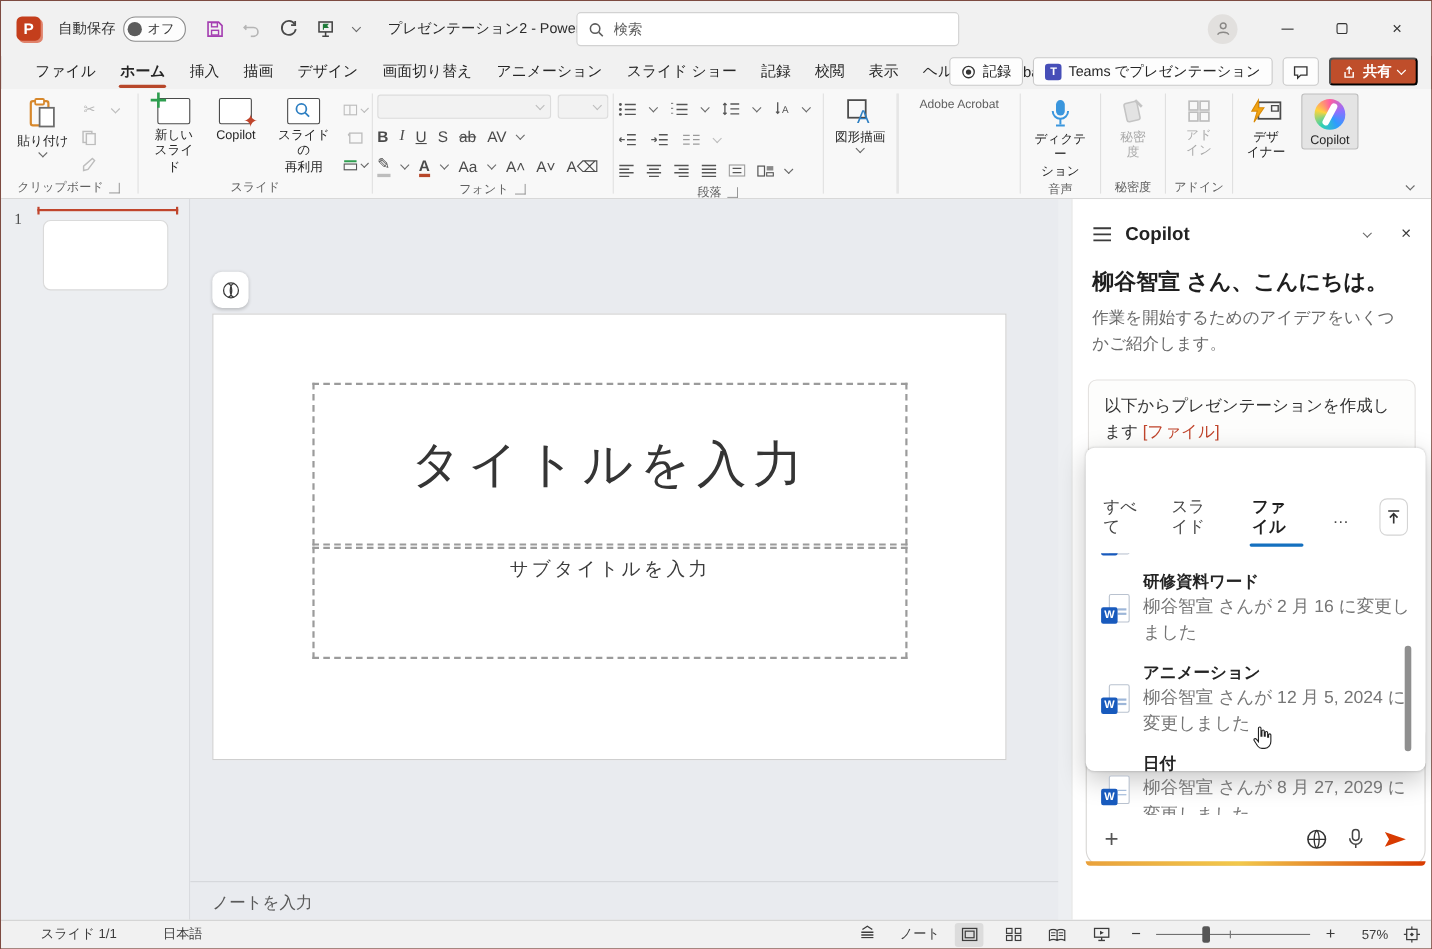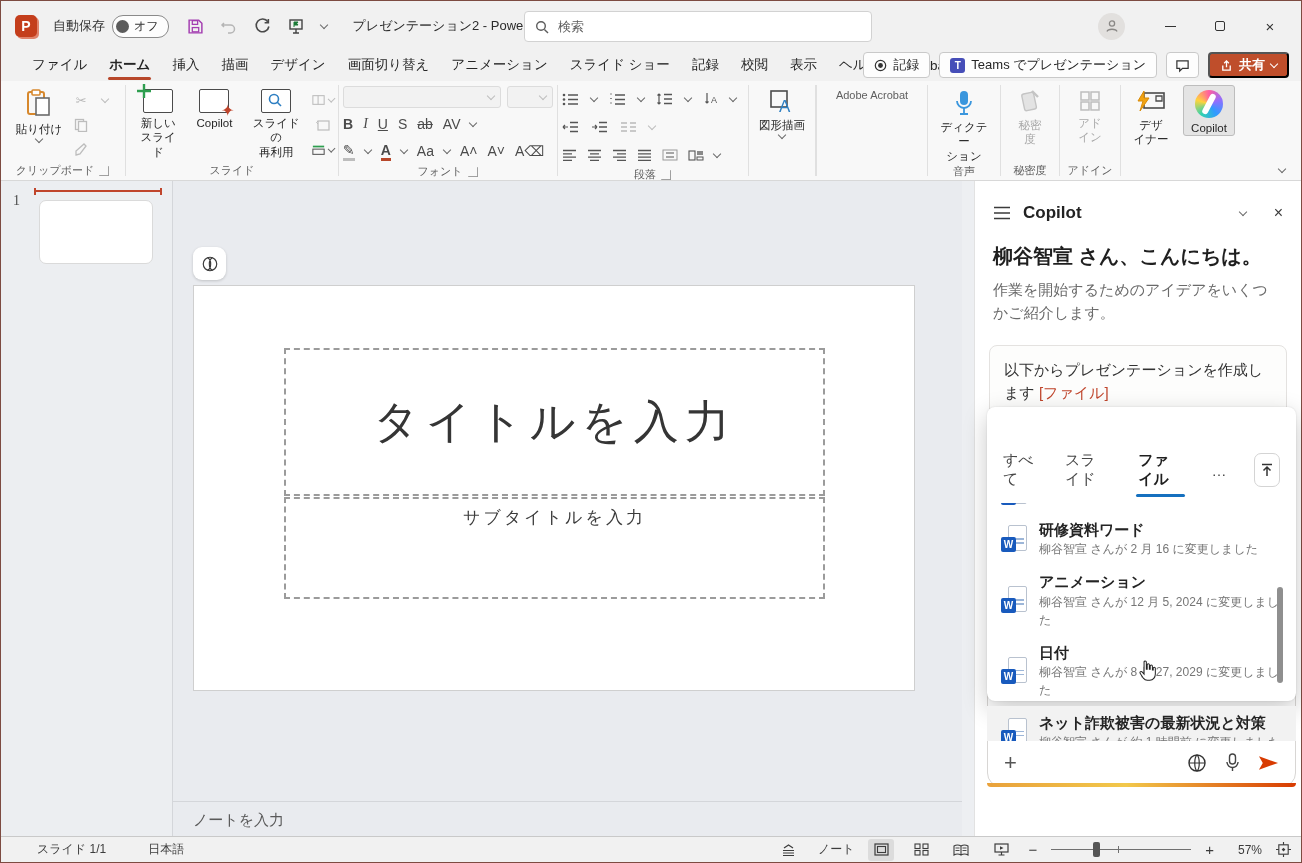--- a/index.html
+++ b/index.html
@@ -90,21 +90,21 @@
   .dd-tabs { display:flex; align-items:center; gap:28px; padding:6px 16px 8px; position:relative;margin-top:30px; }
   .dd-tab { font-size:15px; color:#474747; position:relative; padding-bottom:6px; }
   .dd-tab.active { color:#1f1f1f; font-weight:bold; }
   .dd-tab.active::after { content:""; position:absolute; left:-2px; right:-2px; bottom:-2px; height:3px; background:#1570bf; border-radius:2px; }
   .dd-up { margin-left:auto; width:34px; height:34px; border:1px solid #d4d4d4; border-radius:7px; background:#fff; display:flex; align-items:center; justify-content:center; margin-top:-6px; }
   .dd-list { overflow:hidden; height:238px; position:relative; padding-top:2px; }
   .frow { display:flex; align-items:center; gap:12px; padding:7px 14px; }
   .frow.first { margin-top:-34px; }
   .frow.hover { background:#f2f2f2; }
   .ftext .t1 { font-size:15px; font-weight:600; color:#242424; line-height:1.35; }
-  .ftext .t2 { font-size:12px; color:#767676; line-height:1.5; }
+  .ftext .t2 { font-size:16px; color:#767676; line-height:1.5; }
   .docicon { position:relative; width:26px; height:28px; flex:0 0 26px; }
   .docicon .page { position:absolute; right:0; top:0; width:19px; height:26px; background:#fff; border:1.3px solid #b9c2cf; border-radius:2px; }
   .docicon .w { position:absolute; left:0; bottom:1px; width:15px; height:15px; background:#185abd; border-radius:2px; color:#fff; font-size:10px; font-weight:bold; display:flex; align-items:center; justify-content:center; }
   .docicon .l1,.docicon .l2 { position:absolute; right:3px; height:1.6px; width:8px; background:#9db6d8; }
   .docicon .l1 { top:13px; } .docicon .l2 { top:17px; }
   .dd-scroll { position:absolute; right:13px; top:180px; width:6px; height:96px; background:#8f8f8f; border-radius:3px; }
   .cursor { position:absolute; left:150px; top:252px; z-index:4; }
 
   .inputcard { position:absolute; left:12px; width:309px; top:474px; height:132px; background:#fff; border:1px solid #d8d6d4; border-radius:14px; z-index:1; }
   .inputcard::after { content:""; position:absolute; left:-1px; right:-1px; bottom:-1px; height:4px; border-radius:0 0 14px 14px; background:linear-gradient(90deg,#e9a13b,#f2c84b 45%,#d83b01); }
@@ -678,21 +678,21 @@
             <path d="M9 2c.7 0 1.2.5 1.2 1.2V11h.9V6.2c0-.7.5-1.2 1.2-1.2s1.2.5 1.2 1.2V11h.9V7.7c0-.7.5-1.2 1.2-1.2s1.2.5 1.2 1.2V12h.9v-2c0-.7.5-1.2 1.2-1.2S20 9.3 20 10v6.2c0 3.6-2.4 7-6 7h-2.8c-2.2 0-3.3-1.1-4.3-2.4l-3.5-5.4c-.5-.8-.1-1.8.9-1.9.6-.1 1.1.2 1.5.7l1.9 2.3V3.2C7.7 2.5 8.3 2 9 2z" fill="#fff" stroke="#222" stroke-width="1.1"></path>
           </svg>
       </div>
     </div>
   </div>
 
   <div class="statusbar">
     <span class="sb-item">スライド 1/1</span>
     <span class="sb-item">日本語</span>
     <div class="sb-right">
-      <span style="display:flex;align-items:center;gap:22px">
+      <span style="display:flex;align-items:flex-start;gap:22px">
         <svg width="15" height="12" viewBox="0 0 15 12">
             <path d="M3 4 7.5 1 12 4" fill="none" stroke="#3c3c3c" stroke-width="1.2"></path>
             <path d="M2 6.5h11M2 9h11M2 11.5h11" stroke="#3c3c3c" stroke-width="1.2"></path>
           </svg>
         <span>ノート</span>
       </span>
       <span class="viewbtn active">
         <svg width="15" height="13" viewBox="0 0 15 13">
             <rect x="1" y="1" width="13" height="11" fill="none" stroke="#3c3c3c" stroke-width="1.2"></rect>
             <rect x="3.5" y="3.5" width="8" height="6" fill="none" stroke="#3c3c3c" stroke-width="1.1"></rect>

